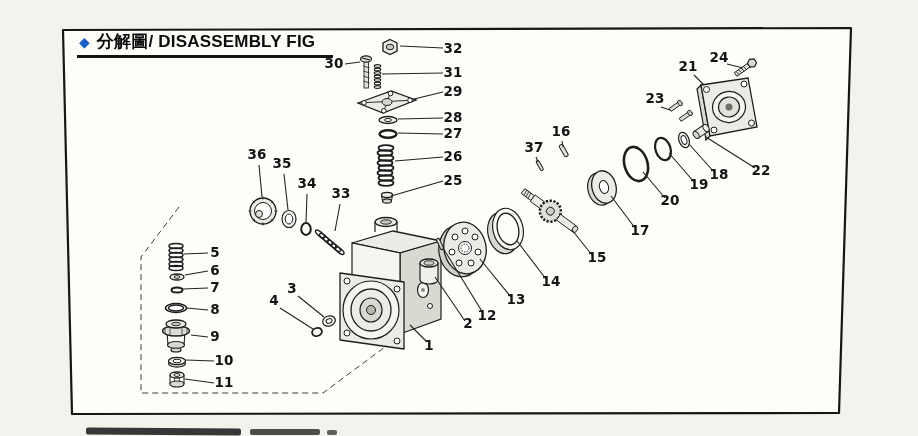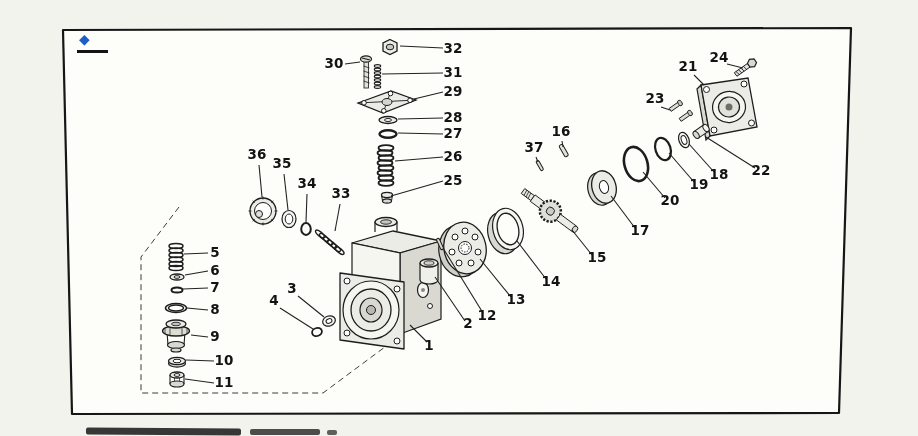--- a/index.html
+++ b/index.html
@@ -385,14 +385,15 @@
         <text x="215" y="341">9</text>
         <text x="224" y="365">10</text>
         <text x="224" y="387">11</text>
         <text x="274" y="305">4</text>
         <text x="292" y="293">3</text>
       </g>
   </svg>
 
   <div class="header">
     <span class="diamond">◆</span>
+    <span class="title"><span class="t-cjk">分解圖</span><span>/ </span><span>DISASSEMBLY FIG</span></span>
   </div>
 </div>
 
 </body></html>

